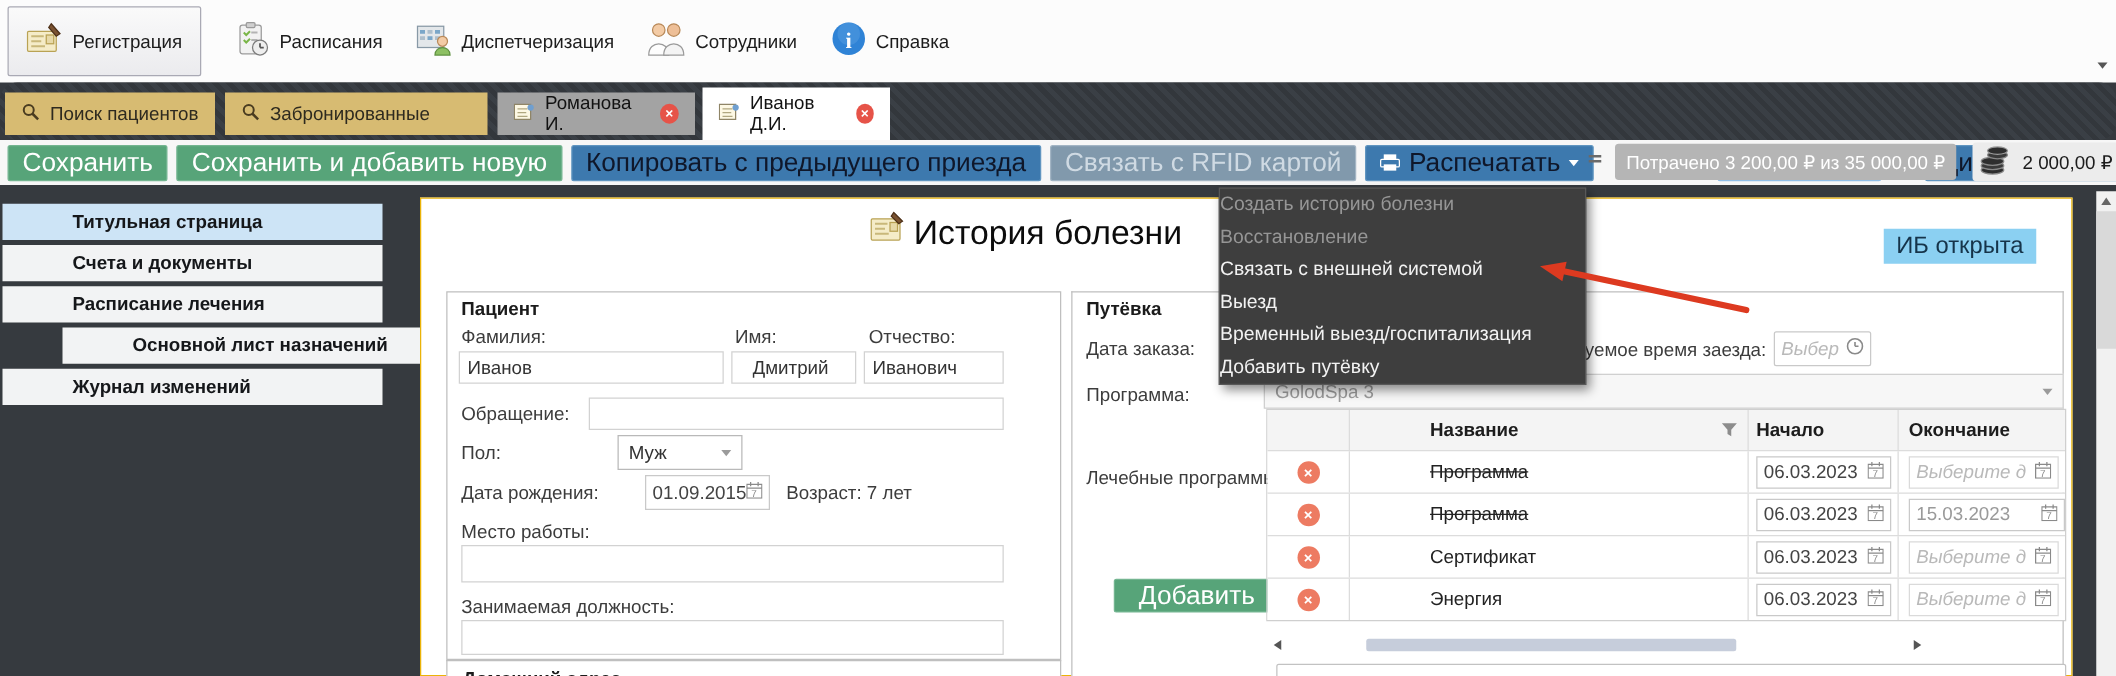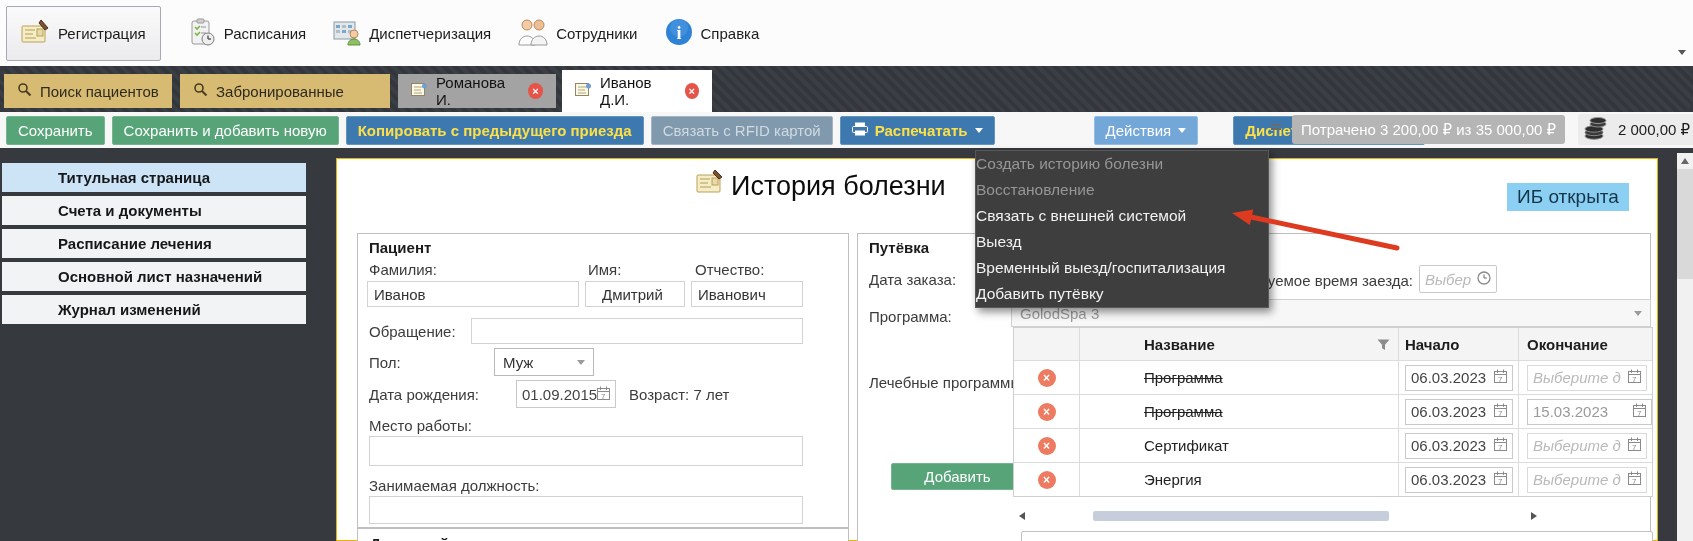--- a/index.html
+++ b/index.html
@@ -13,23 +13,23 @@
   
   #tab-bar{left:0;top:66px;width:1693px;height:46px;background:repeating-linear-gradient(45deg,#33373c 0 4px,#3a3f45 4px 8px);border-radius:14px;}
   .tab{position:absolute;display:flex;align-items:center;gap:8px;padding:0 13px;box-sizing:border-box;color:#2e2a1f;}
   .tab-gold{background:#d7bb72;top:8px;height:34px;}
   .tab-gray{background:#a3a3a3;top:8px;height:34px;color:#121212;}
   .tab-white{background:#ffffff;top:4px;height:42px;color:#121212;}
   .closebtn{width:16px;height:16px;border-radius:50%;background:#e65348;color:#fff;font-size:11px;line-height:16px;text-align:center;font-weight:bold;}
   
   #action-bar{left:0;top:112px;width:1693px;height:36px;background:#f7f7f7;}
   #action-btns{position:absolute;left:6px;top:4px;display:flex;gap:7px;align-items:center;}
-  .btn{height:29px;padding:0 11px;border-radius:2px;font-size:15px;display:flex;align-items:center;gap:7px;border:1px solid;box-sizing:border-box;white-space:nowrap;}
+  .btn{height:29px;padding:0 11px;border-radius:2px;font-size:21px;display:flex;align-items:center;gap:7px;border:1px solid;box-sizing:border-box;white-space:nowrap;}
   .btn-g{background:#57a479;border-color:#74b591;color:#fff;}
-  .btn-b{background:#3d79ae;border-color:#6095c0;color:#fde047;font-weight:bold;}
+  .btn-b{background:#3d79ae;border-color:#6095c0;color:#0f172a;}
   .btn-d{background:#8199ac;border-color:#a3b5c4;color:#cfdae3;}
   .btn-a{background:#72a7d8;border-color:#90bee7;color:#fff;}
   .caret{width:0;height:0;border-left:4px solid transparent;border-right:4px solid transparent;border-top:5px solid #fff;}
   .caret-gray{border-top-color:#9b9b9b;}
   .caret-dark{border-top-color:#555;}
   #spent-badge{left:1292px;top:3px;height:29px;background:#b5b5b5;border-radius:3px;color:#fff;display:flex;align-items:center;padding:0 9px;white-space:nowrap;}
   #balance-box{left:1578px;top:2px;height:31px;min-width:113px;background:#ececec;border-radius:3px;display:flex;align-items:center;gap:8px;padding:0 6px;color:#1c1c1c;}
   .grip{left:1270px;top:12px;width:12px;display:flex;flex-direction:column;align-items:center;gap:2px;}
   .grip i{display:block;width:10px;height:2px;background:#6a6a6a;}
   
@@ -248,21 +248,21 @@
   <div>
     <div class="abs side-item sel" style="top:163px;">
         <span>Титульная страница</span>
       </div>
     <div class="abs side-item" style="top:196px;">
         <span>Счета и документы</span>
       </div>
     <div class="abs side-item" style="top:229px;">
         <span>Расписание лечения</span>
       </div>
-    <div class="abs side-item" style="top:262px;">
+    <div class="abs side-item" style="top:262px;margin-left:48px;">
         <span>Основной лист назначений</span>
       </div>
     <div class="abs side-item" style="top:295px;">
         <span>Журнал изменений</span>
       </div>
   </div>
 
   <div id="panel" class="abs">
 
     <div class="abs" style="left:359px;top:10px;">

